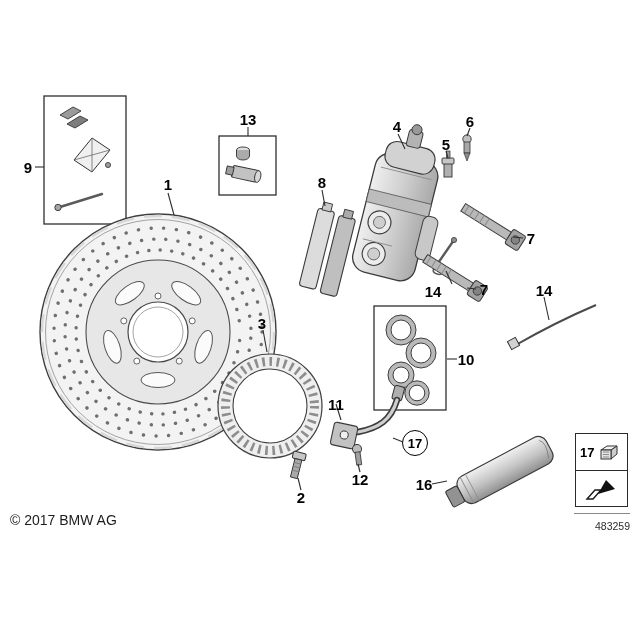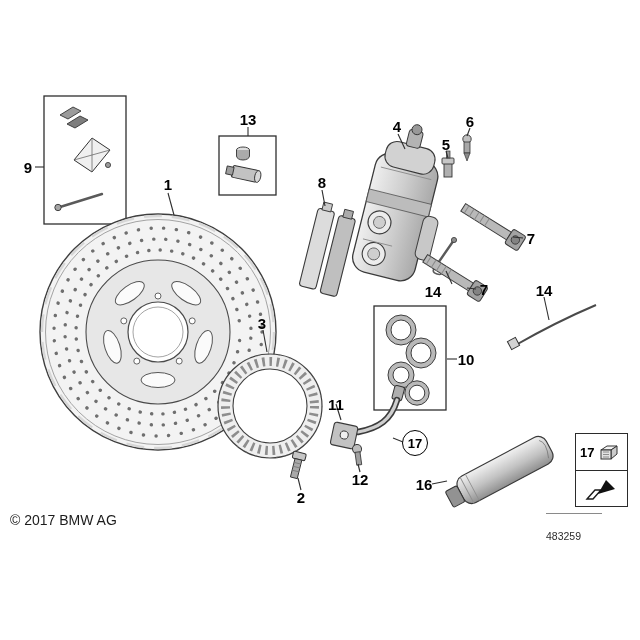--- a/index.html
+++ b/index.html
@@ -12,22 +12,22 @@
     font-weight:bold; font-size:15px; color:#000; line-height:1;
     pointer-events:auto; cursor:pointer; user-select:none;
   }
   .part-label.circled {
     width:24px; height:24px; border:1.7px solid #000; border-radius:50%;
     background:#fff; display:flex; align-items:center; justify-content:center;
     font-size:13px;
   }
   .copyright { position:absolute; left:10px; top:512px; font-size:14px; color:#1c1c1c; }
   .diagram-number {
-    position:absolute; left:546px; top:513px; width:56px; text-align:left;
-    font-size:10.5px; color:#2c2c2c; border-top:1px solid #8a8a8a; padding-top:16px;
+    position:absolute; left:574px; top:513px; width:56px; text-align:right;
+    font-size:10.5px; color:#2c2c2c; border-top:1px solid #8a8a8a; padding-top:6px;
   }
   .legend {
     position:absolute; left:575px; top:433px; width:53px; height:74px;
     border:1.5px solid #2b2b2b; background:#fff; box-sizing:border-box;
   }
   .legend-row1 {
     height:37px; border-bottom:1.5px solid #2b2b2b; box-sizing:border-box;
     display:flex; align-items:center; gap:4px; padding:0 4px;
   }
   .legend-row2 { height:33px; display:flex; align-items:center; justify-content:center; }

